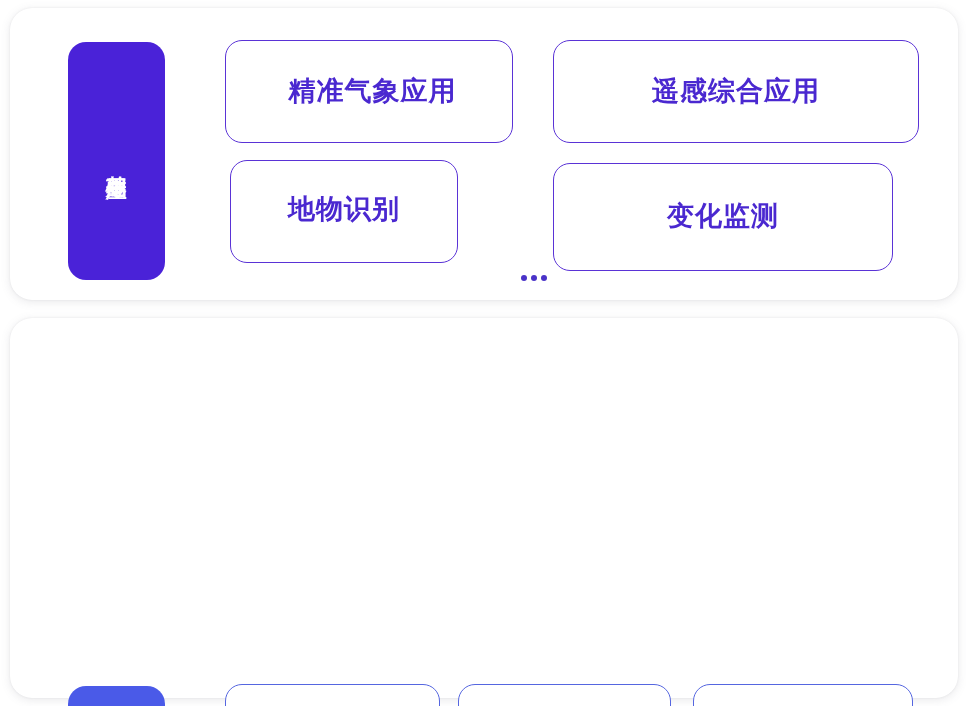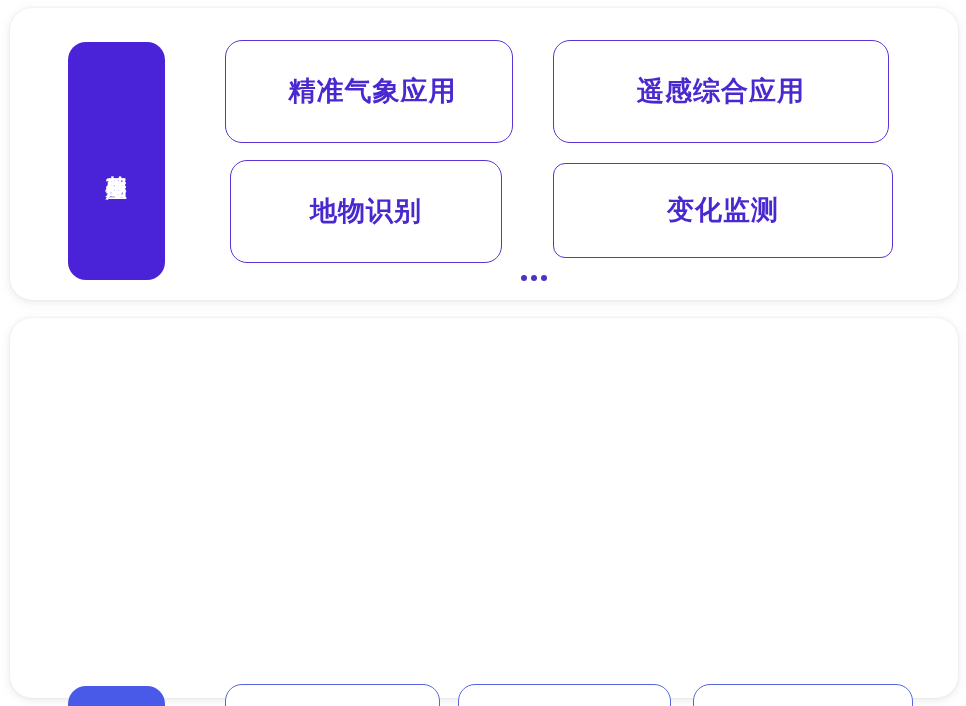--- a/index.html
+++ b/index.html
@@ -107,23 +107,23 @@
     letter-spacing: 1px;
   }
 
   
   .box-plat {
     border: 1.6px solid #5566e0;
   }
 
   
   #box-app-0 { left: 215px; top: 32px;  width: 288px; height: 103px; padding-left: 7px; }
-  #box-app-1 { left: 543px; top: 32px;  width: 336px; height: 103px; }
-  #box-app-2 { left: 220px; top: 152px; width: 272px; height: 103px; }
-  #box-app-3 { left: 543px; top: 155px; width: 340px; height: 95px; border-radius: 12px; }
+  #box-app-1 { left: 543px; top: 32px;  width: 366px; height: 103px; }
+  #box-app-2 { left: 220px; top: 152px; width: 228px; height: 103px; font-family: Liberation Mono, monospace; }
+  #box-app-3 { left: 543px; top: 155px; width: 340px; height: 108px; }
 
   
   #box-plat-0 { left: 215px; top: 366px; width: 215px; height: 131px; }
   #box-plat-1 { left: 448px; top: 366px; width: 213px; height: 131px; }
   #box-plat-2 { left: 683px; top: 366px; width: 220px; height: 131px; }
 
   
   #ellipsis-more {
     position: absolute;
     left: 505px;

